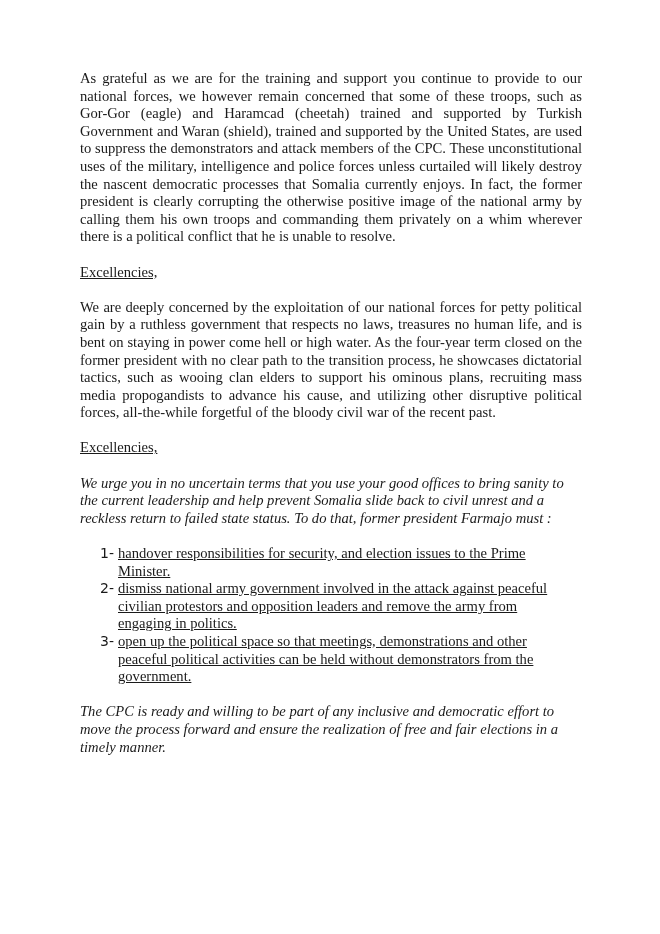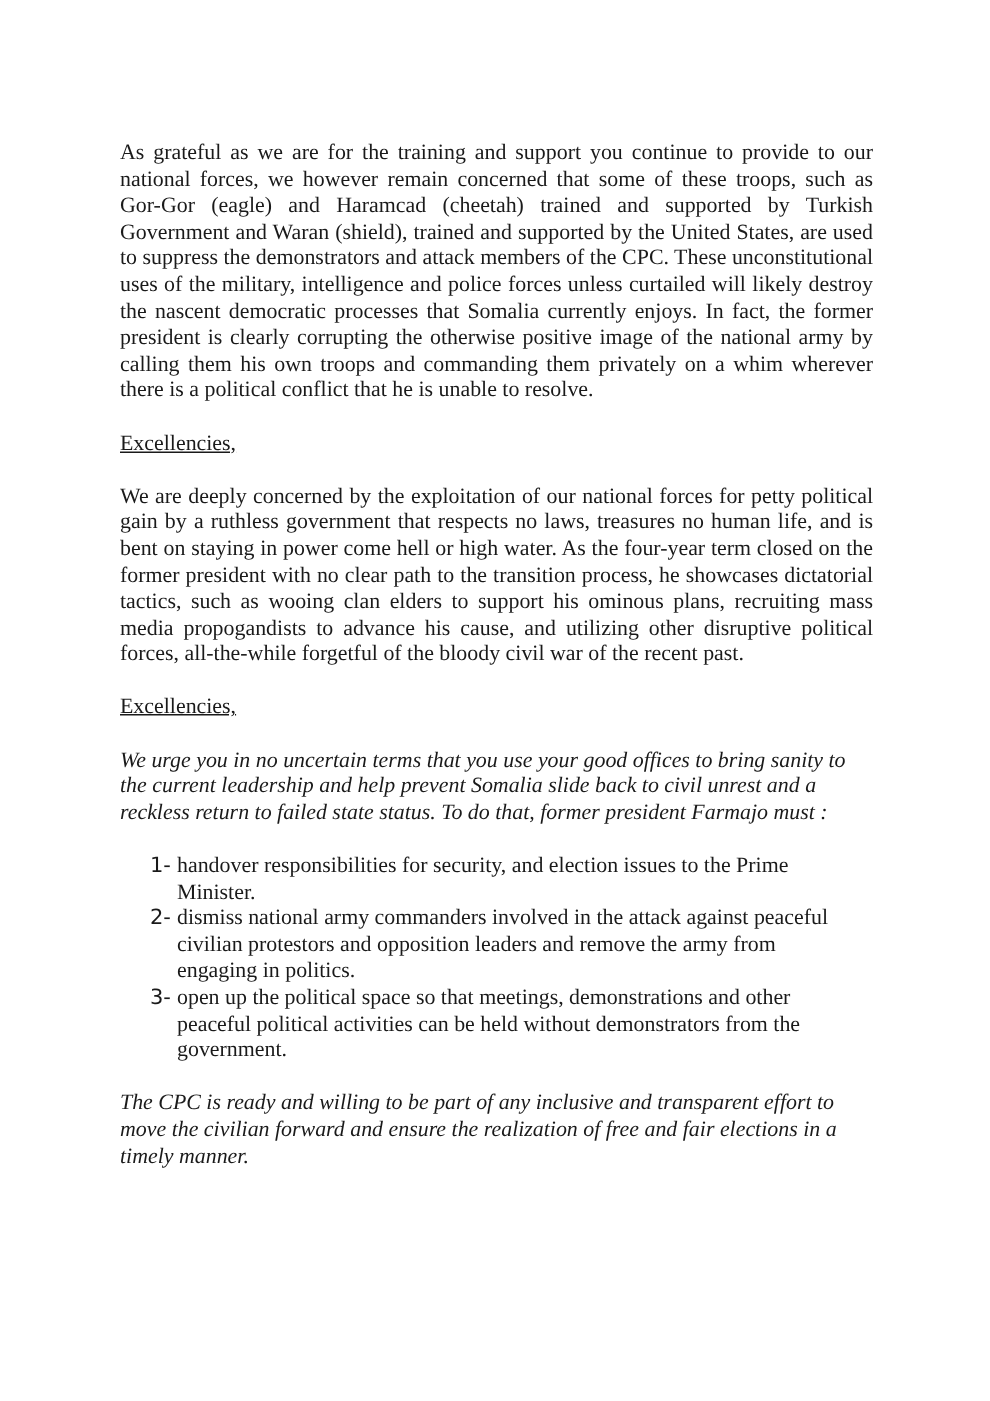--- a/index.html
+++ b/index.html
@@ -9,21 +9,21 @@
     }
     body {
       width: 660px;
       height: 934px;
       overflow: hidden;
       position: relative;
     }
     .page {
       position: absolute;
       left: 80px;
-      top: 94px;
+      top: 70px;
       width: 502px;
       font-family: "Liberation Serif", "DejaVu Serif", serif;
       font-size: 14.6px;
       line-height: 17.6px;
       color: #1a1a1a;
     }
     .para {
       margin: 0 0 17.6px 0;
       text-align: justify;
     }
@@ -49,20 +49,21 @@
     .demand-num {
       position: absolute;
       left: 20px;
       top: 0;
       font-family: "DejaVu Sans", "Liberation Sans", sans-serif;
       font-size: 14px;
       color: #1a1a1a;
     }
     .demand-text {
       display: block;
+      text-decoration: underline;
     }
   </style>
 </head>
 <body>
 
 <div class="page">
 
   <p class="para">As grateful as we are for the training and support you continue to provide to our national forces, we however remain concerned that some of these troops, such as Gor-Gor (eagle) and Haramcad (cheetah) trained and supported by Turkish Government and Waran (shield), trained and supported by the United States, are used to suppress the demonstrators and attack members of the CPC. These unconstitutional uses of the military, intelligence and police forces unless curtailed will likely destroy the nascent democratic processes that Somalia currently enjoys.  In fact, the former president is clearly corrupting the otherwise positive image of the national army by calling them his own troops and commanding them privately on a whim wherever there is a political conflict that he is unable to resolve.</p>
 
   <p class="salutation">Excellencies,</p>
@@ -73,23 +74,23 @@
 
   <p class="para left">We urge you in no uncertain terms that you use your good offices to bring sanity to the current leadership and help prevent Somalia slide back to civil unrest and a reckless return to failed state status. To do that, former president Farmajo must :</p>
 
   <ol class="demands">
     <li class="demand">
       <span class="demand-num">1-</span>
       <span class="demand-text">handover responsibilities for security, and election issues to the Prime Minister.</span>
     </li>
     <li class="demand">
       <span class="demand-num">2-</span>
-      <span class="demand-text">dismiss national army commanders involved in the attack against peaceful civilian protestors and opposition leaders and remove the army from engaging in politics.</span>
+      <span class="demand-text">dismiss national army government involved in the attack against peaceful civilian protestors and opposition leaders and remove the army from engaging in politics.</span>
     </li>
     <li class="demand">
       <span class="demand-num">3-</span>
       <span class="demand-text">open up the political space so that meetings, demonstrations and other peaceful political activities can be held without demonstrators from the government.</span>
     </li>
   </ol>
 
-  <p class="para left">The CPC is ready and willing to be part of any inclusive and transparent effort to move the civilian forward and ensure the realization of free and fair elections in a timely manner.</p>
+  <p class="para left">The CPC is ready and willing to be part of any inclusive and democratic effort to move the process forward and ensure the realization of free and fair elections in a timely manner.</p>
 
 </div>
 
 </body></html>

